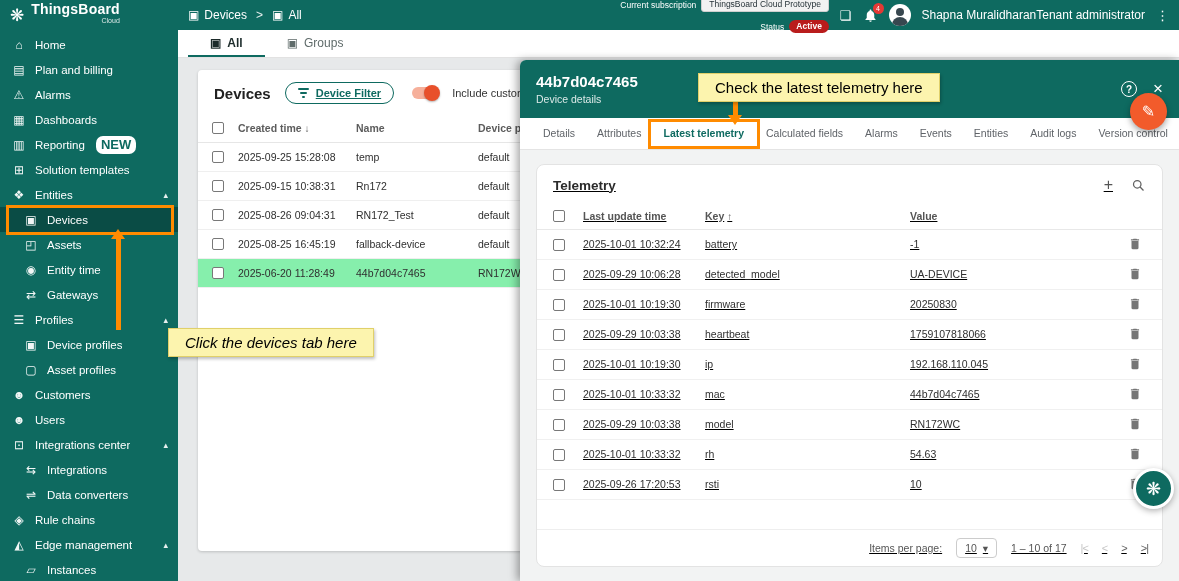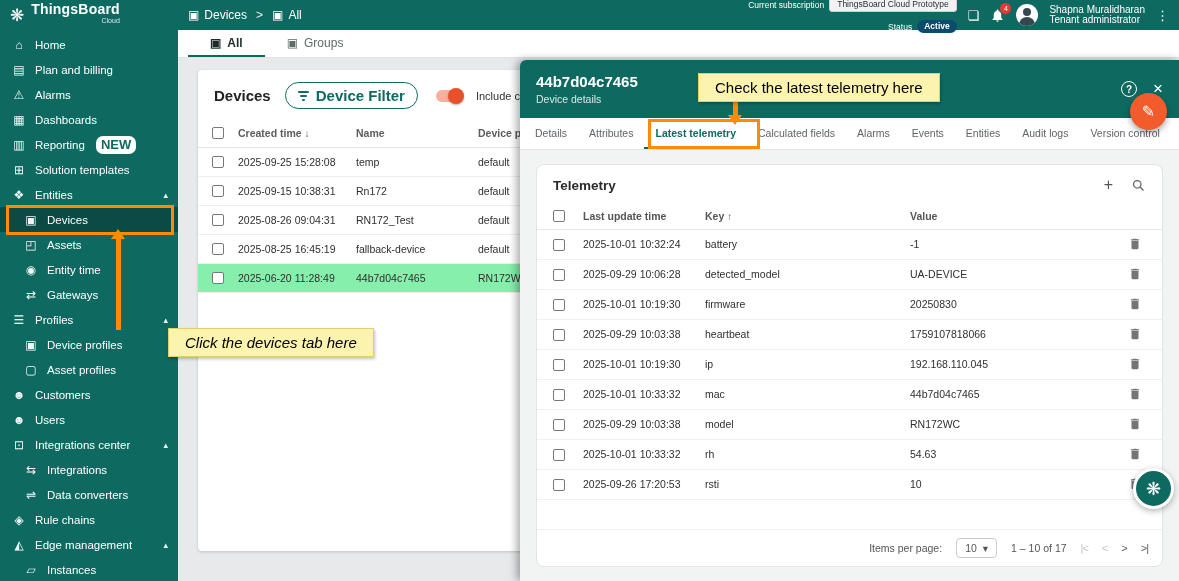--- a/index.html
+++ b/index.html
@@ -24,29 +24,29 @@
 .logo-sub{font-size:7px;align-self:flex-end;opacity:.85;}
 .breadcrumb{display:flex;align-items:center;gap:9px;font-size:12px;padding-left:10px;}
 .bc-item{display:flex;align-items:center;gap:5px;cursor:pointer;}
 .bc-icon{font-size:12px;}
 .bc-sep{opacity:.9;}
 .header-right{margin-left:auto;display:flex;align-items:center;gap:11px;padding-right:10px;}
 .sub-status{display:flex;flex-direction:column;gap:8px;align-items:flex-end;}
 .sub-line{display:flex;align-items:center;gap:5px;font-size:8.5px;}
 .pill{border-radius:3px;padding:1px 7px;font-size:8.5px;line-height:11px;}
 .pill.white{background:#f2f2f2;color:#263238;border:1px solid #cfcfcf;}
-.pill.green{background:#0c4a6e;color:#fff;border-radius:8px;font-weight:bold;}
+.pill.green{background:#b91c1c;color:#fff;border-radius:8px;font-weight:bold;}
 .hicon{font-size:13px;cursor:pointer;line-height:1;}
 .bell{position:relative;display:inline-flex;cursor:pointer;}
 .bell-badge{position:absolute;top:-5px;right:-6px;background:#e53935;color:#fff;border-radius:50%;
   width:11px;height:11px;font-size:7px;display:flex;align-items:center;justify-content:center;}
 .avatar{width:22px;height:22px;border-radius:50%;background:#fff;position:relative;overflow:hidden;cursor:pointer;flex:0 0 auto;}
 .avatar::before{content:"";position:absolute;top:4px;left:7px;width:8px;height:8px;border-radius:50%;background:#37474f;}
 .avatar::after{content:"";position:absolute;top:13px;left:3px;width:16px;height:10px;border-radius:8px 8px 0 0;background:#37474f;}
-.user-block{display:flex;flex-direction:column;font-size:10px;line-height:10px;}
+.user-block{display:flex;flex-direction:row;font-size:12px;line-height:10px;}
 
 
 .sidebar{position:absolute;top:30px;left:0;width:178px;bottom:0;background:var(--teal);
   z-index:5;overflow:hidden;padding-top:2px;}
 .nav-item{height:25px;display:flex;align-items:center;gap:9px;padding:0 10px 0 12px;color:#fff;
   font-size:11.5px;cursor:pointer;}
 .nav-item.sub{padding-left:24px;}
 .nav-item.selected{background:rgba(0,0,0,.28);}
 .nav-icon{width:14px;font-size:12px;text-align:center;opacity:.95;flex:0 0 auto;}
 .nav-label{white-space:nowrap;overflow:hidden;text-overflow:ellipsis;}
@@ -59,21 +59,21 @@
 .tab{display:flex;align-items:center;gap:6px;padding:0 22px;font-size:12px;color:#5f6b6a;
   border-bottom:2px solid transparent;cursor:pointer;}
 .tab.active{color:#1c2b2a;border-bottom-color:var(--teal);font-weight:bold;}
 .tab .bc-icon{font-size:12px;}
 
 .devices-card{position:absolute;left:20px;top:40px;width:560px;bottom:30px;background:#fff;
   border-radius:4px;box-shadow:0 1px 3px rgba(0,0,0,.18);overflow:hidden;}
 .card-head{display:flex;align-items:center;gap:14px;padding:12px 16px 10px;}
 .card-title{font-size:15px;font-weight:bold;color:#222;margin:0;}
 .filter-btn{display:inline-flex;align-items:center;gap:7px;border:1px solid var(--teal);color:var(--teal);
-  background:#fff;border-radius:15px;padding:4px 12px;font-size:15px;font-weight:bold;font-family:inherit;cursor:pointer;}
+  background:#fff;border-radius:15px;padding:4px 12px;font-size:11px;font-weight:bold;font-family:inherit;cursor:pointer;text-decoration:underline;}
 .funnel{display:inline-flex;flex-direction:column;gap:2px;align-items:center;}
 .funnel i{display:block;height:2px;background:var(--teal);border-radius:1px;}
 .funnel i:nth-child(1){width:11px;}
 .funnel i:nth-child(2){width:7px;}
 .funnel i:nth-child(3){width:3px;}
 .toggle{width:26px;height:12px;background:#f6b09b;border-radius:6px;position:relative;display:inline-block;cursor:pointer;margin-left:4px;flex:0 0 auto;}
 .knob{position:absolute;right:-2px;top:-2px;width:16px;height:16px;border-radius:50%;background:#e8502b;box-shadow:0 1px 2px rgba(0,0,0,.3);}
 .toggle-label{font-size:11px;color:#333;}
 
 table{border-collapse:collapse;width:100%;table-layout:fixed;}
@@ -87,27 +87,27 @@
 
 .panel{position:absolute;left:520px;top:60px;right:0;bottom:0;background:#f2f3f3;z-index:10;
   box-shadow:-3px 0 8px rgba(0,0,0,.35);border-top-left-radius:6px;overflow:hidden;}
 .panel-head{height:58px;background:var(--teal);color:#fff;display:flex;align-items:center;padding:0 16px;}
 .panel-title{font-size:15px;font-weight:bold;}
 .panel-sub{font-size:10.5px;opacity:.85;margin-top:3px;}
 .panel-head-icons{margin-left:auto;display:flex;align-items:center;gap:16px;}
 .help{width:16px;height:16px;border:1.5px solid #fff;border-radius:50%;font-size:10px;display:flex;
   align-items:center;justify-content:center;font-weight:bold;cursor:pointer;}
 .close{font-size:17px;cursor:pointer;}
-.panel-tabs{height:32px;background:#fff;border-bottom:1px solid #e4e4e4;display:flex;align-items:stretch;padding-left:4px;overflow:hidden;}
+.panel-tabs{height:32px;background:#fff;border-bottom:1px solid #e4e4e4;display:flex;align-items:stretch;padding-left:12px;overflow:hidden;}
 .ptab{display:flex;align-items:center;padding:0 11px;font-size:10.5px;color:#5f6368;border-bottom:2px solid transparent;white-space:nowrap;cursor:pointer;}
 .ptab.active{color:var(--teal);border-bottom-color:var(--teal);font-weight:bold;}
 .edit-fab{position:absolute;top:33px;right:12px;width:37px;height:37px;border-radius:50%;background:var(--orange);
   border:none;color:#fff;font-size:16px;box-shadow:0 3px 6px rgba(0,0,0,.35);cursor:pointer;z-index:15;
   display:flex;align-items:center;justify-content:center;}
-.panel-body{position:absolute;top:90px;left:0;right:0;bottom:0;padding:14px 16px;}
+.panel-body{position:absolute;top:90px;left:0;right:0;bottom:0;padding:14px 16px;text-decoration:underline;}
 .telemetry-card{background:#fff;border-radius:8px;border:1px solid #e3e3e3;height:100%;display:flex;flex-direction:column;overflow:hidden;}
 .tcard-head{display:flex;align-items:center;padding:11px 16px 9px;}
 .tcard-title{font-size:13.5px;font-weight:bold;color:#2b2b2b;}
 .tc-icons{margin-left:auto;display:flex;align-items:center;gap:18px;color:#555;}
 .plus-icon{font-size:16px;cursor:pointer;}
 .search-icon{cursor:pointer;display:inline-flex;}
 .tel-wrap{flex:1;overflow:hidden;}
 .tel-table th{font-size:10.5px;color:#555;text-align:left;height:26px;border-bottom:1px solid #e8e8e8;padding:0 6px;font-weight:bold;}
 .tel-table td{font-size:10.5px;color:#2f2f2f;height:30px;border-bottom:1px solid #f0f0f0;padding:0 6px;overflow:hidden;white-space:nowrap;}
 .tel-table th:first-child,.tel-table td:first-child{padding-left:16px;}

